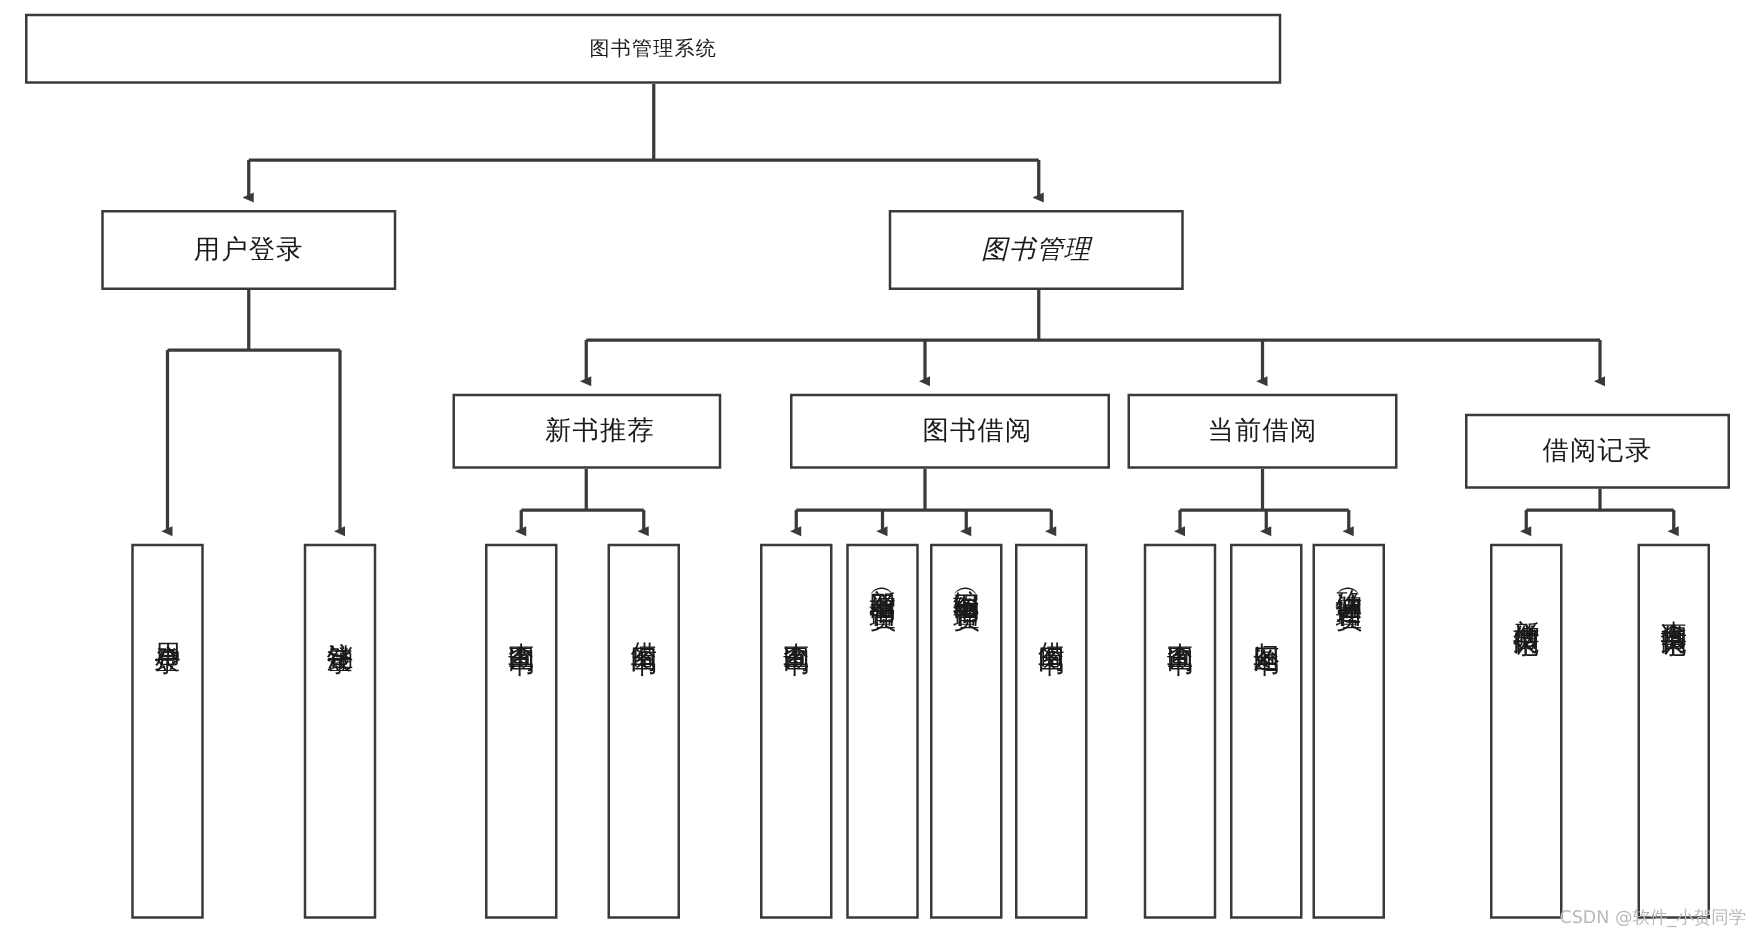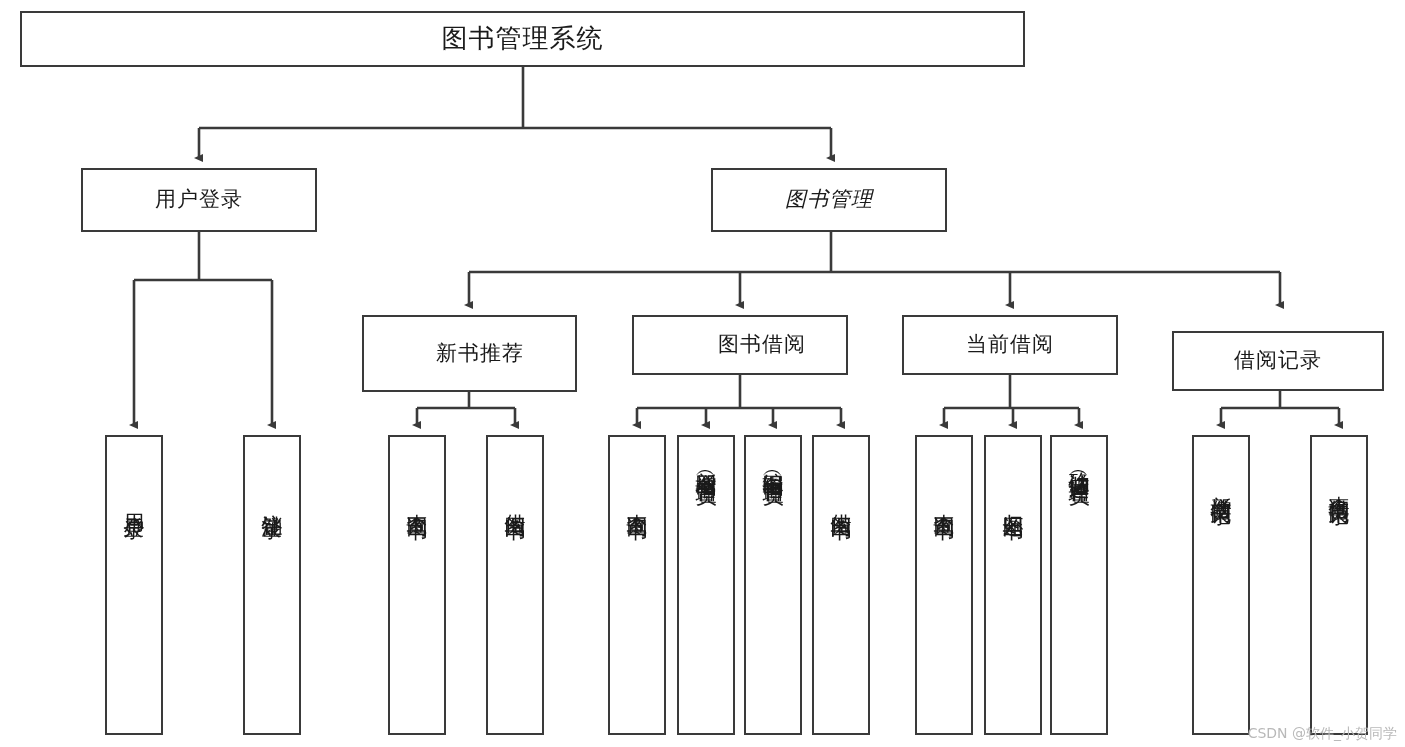--- a/index.html
+++ b/index.html
@@ -55,21 +55,21 @@
     display: block;
     margin-top: 52px;
   }
   .node.vertical.tall .vtext {
     margin-top: 10px;
   }
   .node.vertical.mid .vtext {
     margin-top: 34px;
   }
   .node.title {
-    font-size: 26px;
+    font-size: 16px;
   }
   .watermark {
     position: absolute;
     right: 8px;
     bottom: 4px;
     font-size: 14px;
     color: #b9b9b9;
     white-space: nowrap;
     font-family: "DejaVu Sans", "Liberation Sans", sans-serif;
   }
@@ -133,24 +133,24 @@
     <span>图书管理系统</span>
   </div>
 
   <div class="node horizontal" style="left:81px; top:168px; width:236px; height:64px;">
     <span>用户登录</span>
   </div>
   <div class="node horizontal" style="left:711px; top:168px; width:236px; height:64px;font-style:italic;">
     <span>图书管理</span>
   </div>
 
-  <div class="node horizontal" style="left:362px; top:315px; width:215px; height:77px;padding-left:21px;">
+  <div class="node horizontal" style="left:362px; top:315px; width:215px; height:60px;padding-left:21px;">
     <span>新书推荐</span>
   </div>
-  <div class="node horizontal" style="left:632px; top:315px; width:216px; height:60px;padding-left:44px;">
+  <div class="node horizontal" style="left:632px; top:315px; width:256px; height:60px;padding-left:44px;">
     <span>图书借阅</span>
   </div>
   <div class="node horizontal" style="left:902px; top:315px; width:216px; height:60px;">
     <span>当前借阅</span>
   </div>
   <div class="node horizontal" style="left:1172px; top:315px; width:212px; height:60px;margin-top:16px;">
     <span>借阅记录</span>
   </div>
 
   <div class="node vertical" style="left:105px; top:435px; width:58px; height:300px;">

